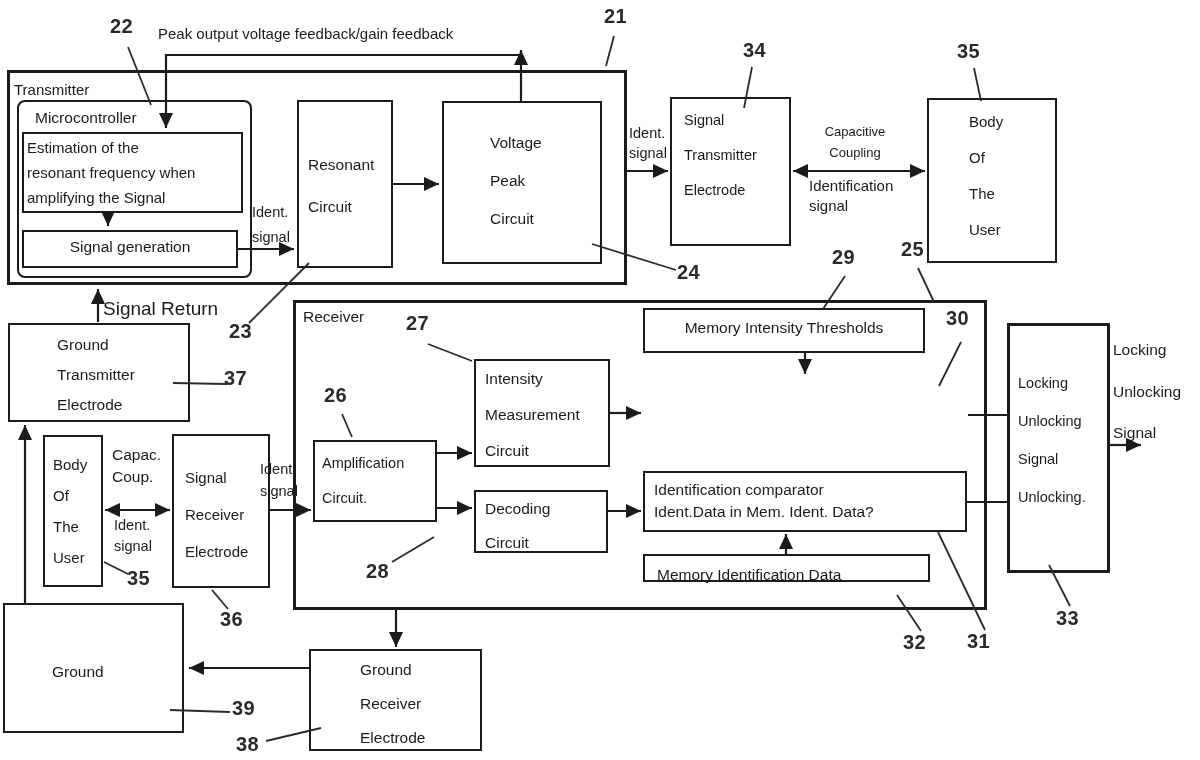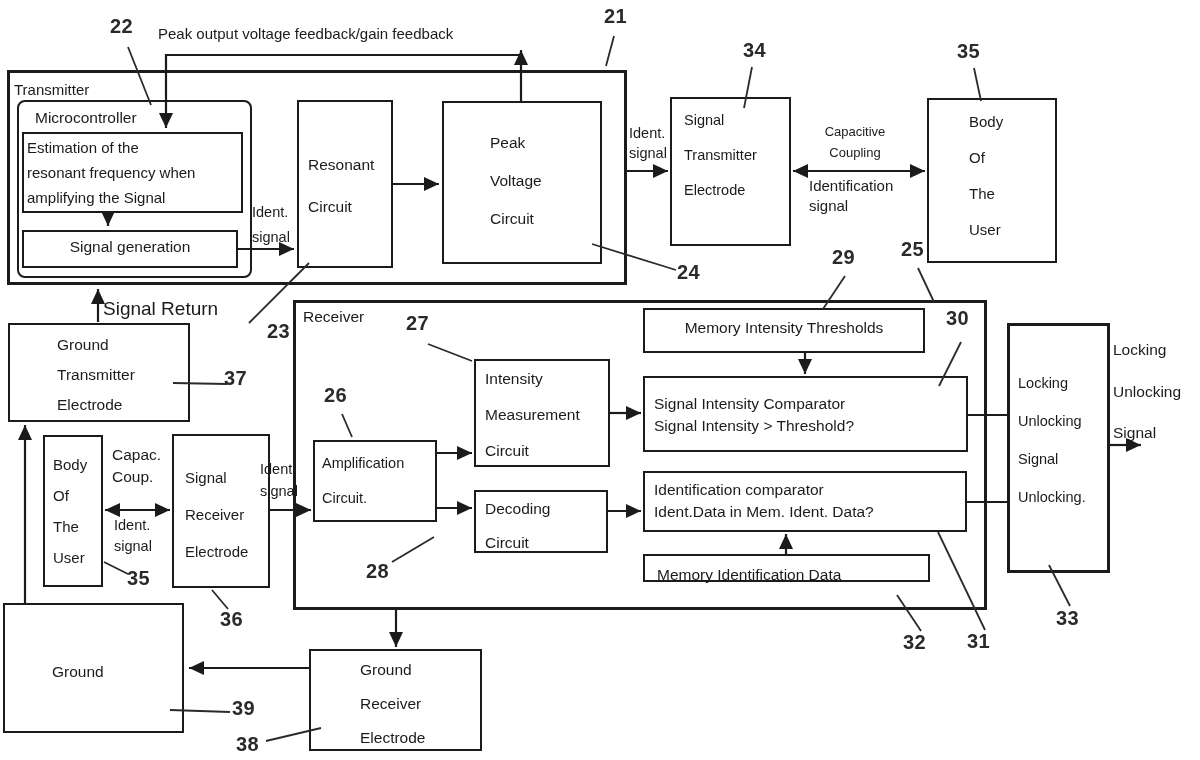--- a/index.html
+++ b/index.html
@@ -35,44 +35,40 @@
     <span class="ln">amplifying the Signal</span>
   </div>
   <div class="box ctr" style="left:22px;top:230px;width:216px;height:38px;padding:6px 0 0 0;font-size:15.5px;">
     <span class="ln">Signal generation</span>
   </div>
   <div class="box" style="left:297px;top:100px;width:96px;height:168px;padding:42px 0 0 9px;line-height:42px;font-size:15.5px;">
     <span class="ln">Resonant</span>
     <span class="ln">Circuit</span>
   </div>
   <div class="box" style="left:442px;top:101px;width:160px;height:163px;padding:21px 0 0 46px;line-height:38px;font-size:15.5px;">
+    <span class="ln">Voltage</span>
     <span class="ln">Peak</span>
-    <span class="ln">Voltage</span>
     <span class="ln">Circuit</span>
   </div>
 
   <div class="box" style="left:670px;top:97px;width:121px;height:149px;padding:4px 0 0 12px;line-height:35px;font-size:14.5px;">
     <span class="ln">Signal</span>
     <span class="ln">Transmitter</span>
     <span class="ln">Electrode</span>
   </div>
   <div class="box" style="left:927px;top:98px;width:130px;height:165px;padding:4px 0 0 40px;line-height:36px;">
     <span class="ln">Body</span>
     <span class="ln">Of</span>
     <span class="ln">The</span>
     <span class="ln">User</span>
   </div>
 
   <div class="box ctr" style="left:643px;top:308px;width:282px;height:45px;padding:9px 0 0 0;font-size:15.5px;">
     <span class="ln">Memory Intensity Thresholds</span>
   </div>
-  <div class="box" style="left:643px;top:376px;width:325px;height:76px;padding:15px 0 0 9px;line-height:22px;font-size:15.5px;">
-    <span class="ln">Signal Intensity Comparator</span>
-    <span class="ln">Signal Intensity &gt; Threshold?</span>
-  </div>
   <div class="box" style="left:474px;top:359px;width:136px;height:108px;padding:0 16px 0 9px;line-height:36px;font-size:15.5px;">
     <span class="ln">Intensity</span>
     <span class="ln">Measurement</span>
     <span class="ln">Circuit</span>
   </div>
   <div class="box" style="left:313px;top:440px;width:124px;height:82px;padding:4px 0 0 7px;line-height:35px;font-size:14.5px;">
     <span class="ln">Amplification</span>
     <span class="ln">Circuit.</span>
   </div>
   <div class="box" style="left:474px;top:490px;width:134px;height:63px;padding:0 0 0 9px;line-height:34px;font-size:15.5px;">
@@ -150,21 +146,21 @@
     <span class="ln">signal</span>
   </div>
   <div class="lbl" style="left:1113px;top:329px;line-height:41.5px;font-size:15.5px;">
     <span class="ln">Locking</span>
     <span class="ln">Unlocking</span>
     <span class="ln">Signal</span>
   </div>
 
   <div class="ref" style="left:604px;top:5px;">21</div>
   <div class="ref" style="left:110px;top:15px;">22</div>
-  <div class="ref" style="left:229px;top:320px;margin-left:38px;">23</div>
+  <div class="ref" style="left:229px;top:320px;">23</div>
   <div class="ref" style="left:677px;top:261px;">24</div>
   <div class="ref" style="left:901px;top:238px;">25</div>
   <div class="ref" style="left:324px;top:384px;">26</div>
   <div class="ref" style="left:406px;top:312px;">27</div>
   <div class="ref" style="left:366px;top:560px;">28</div>
   <div class="ref" style="left:832px;top:246px;">29</div>
   <div class="ref" style="left:946px;top:307px;">30</div>
   <div class="ref" style="left:967px;top:630px;">31</div>
   <div class="ref" style="left:903px;top:631px;">32</div>
   <div class="ref" style="left:1056px;top:607px;">33</div>

